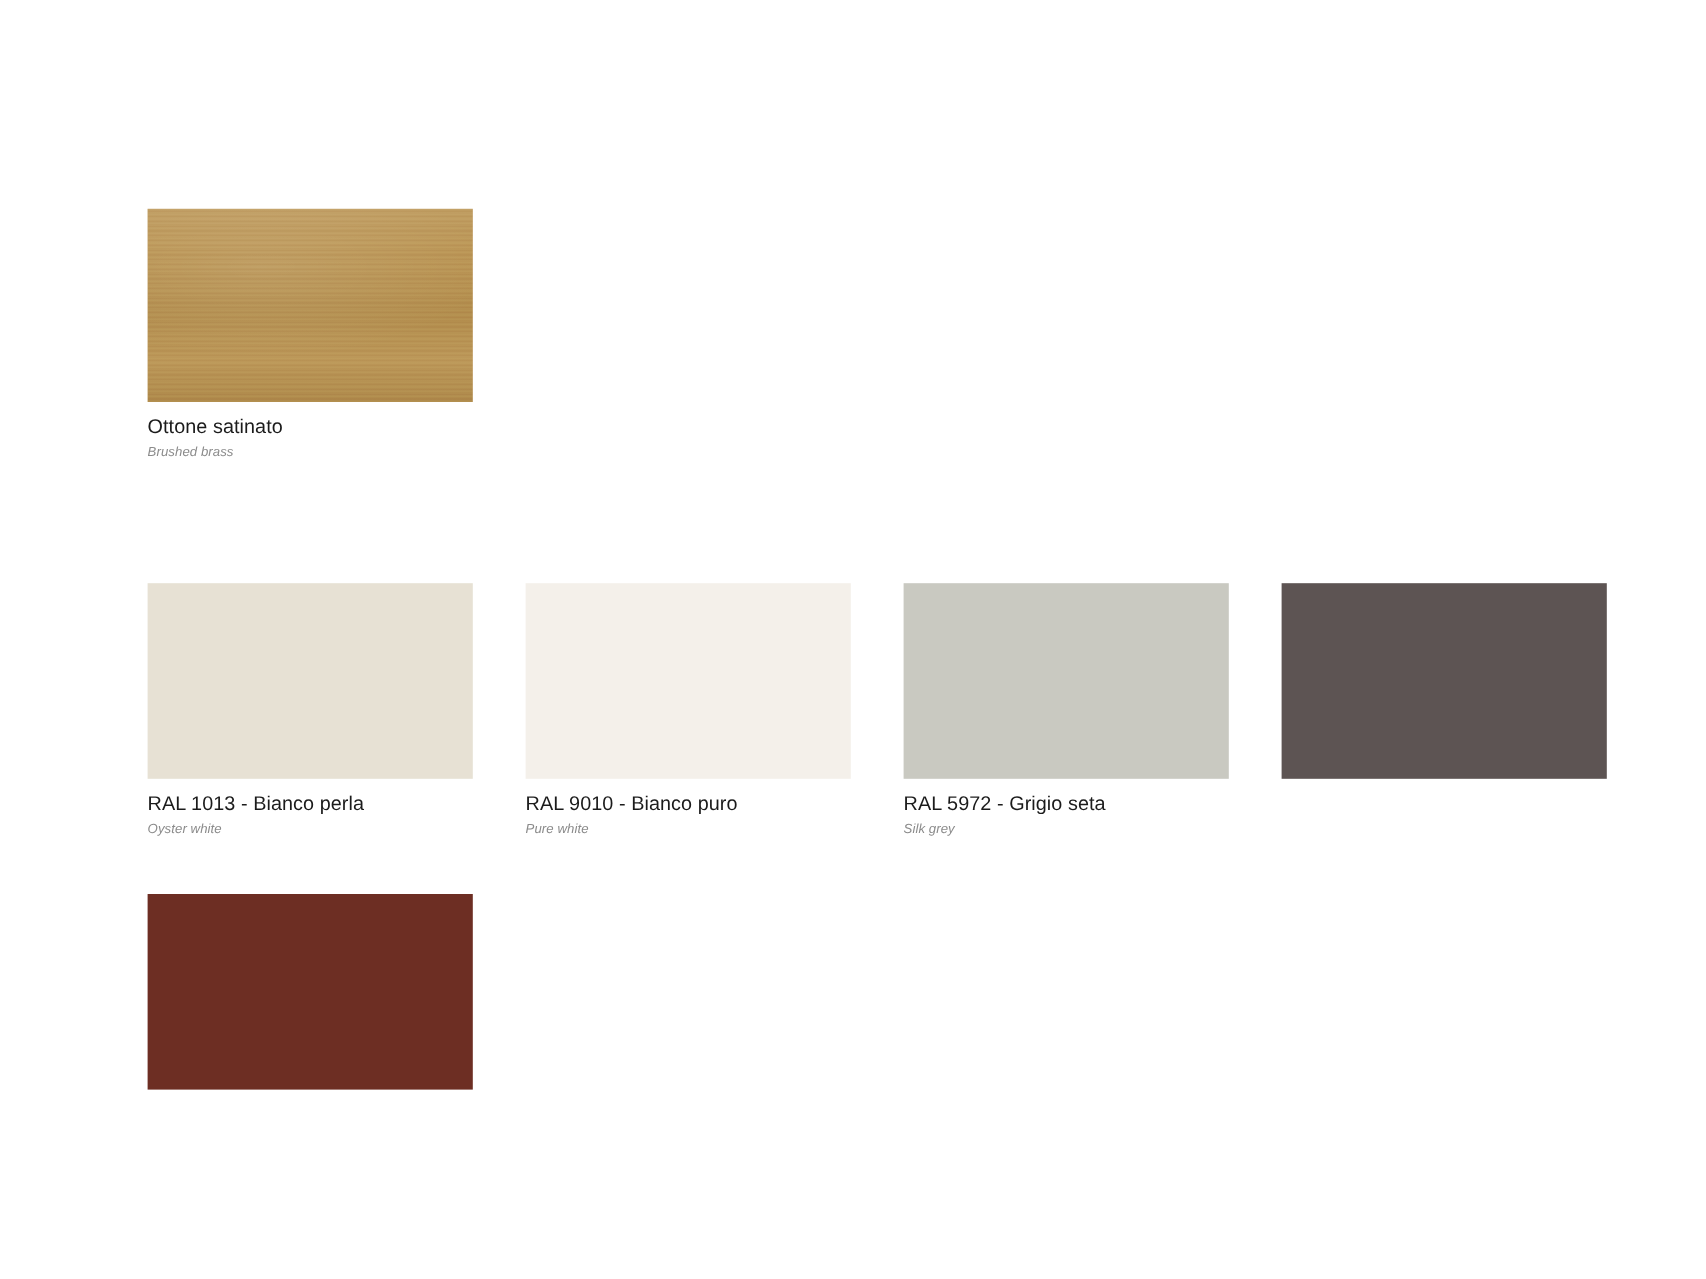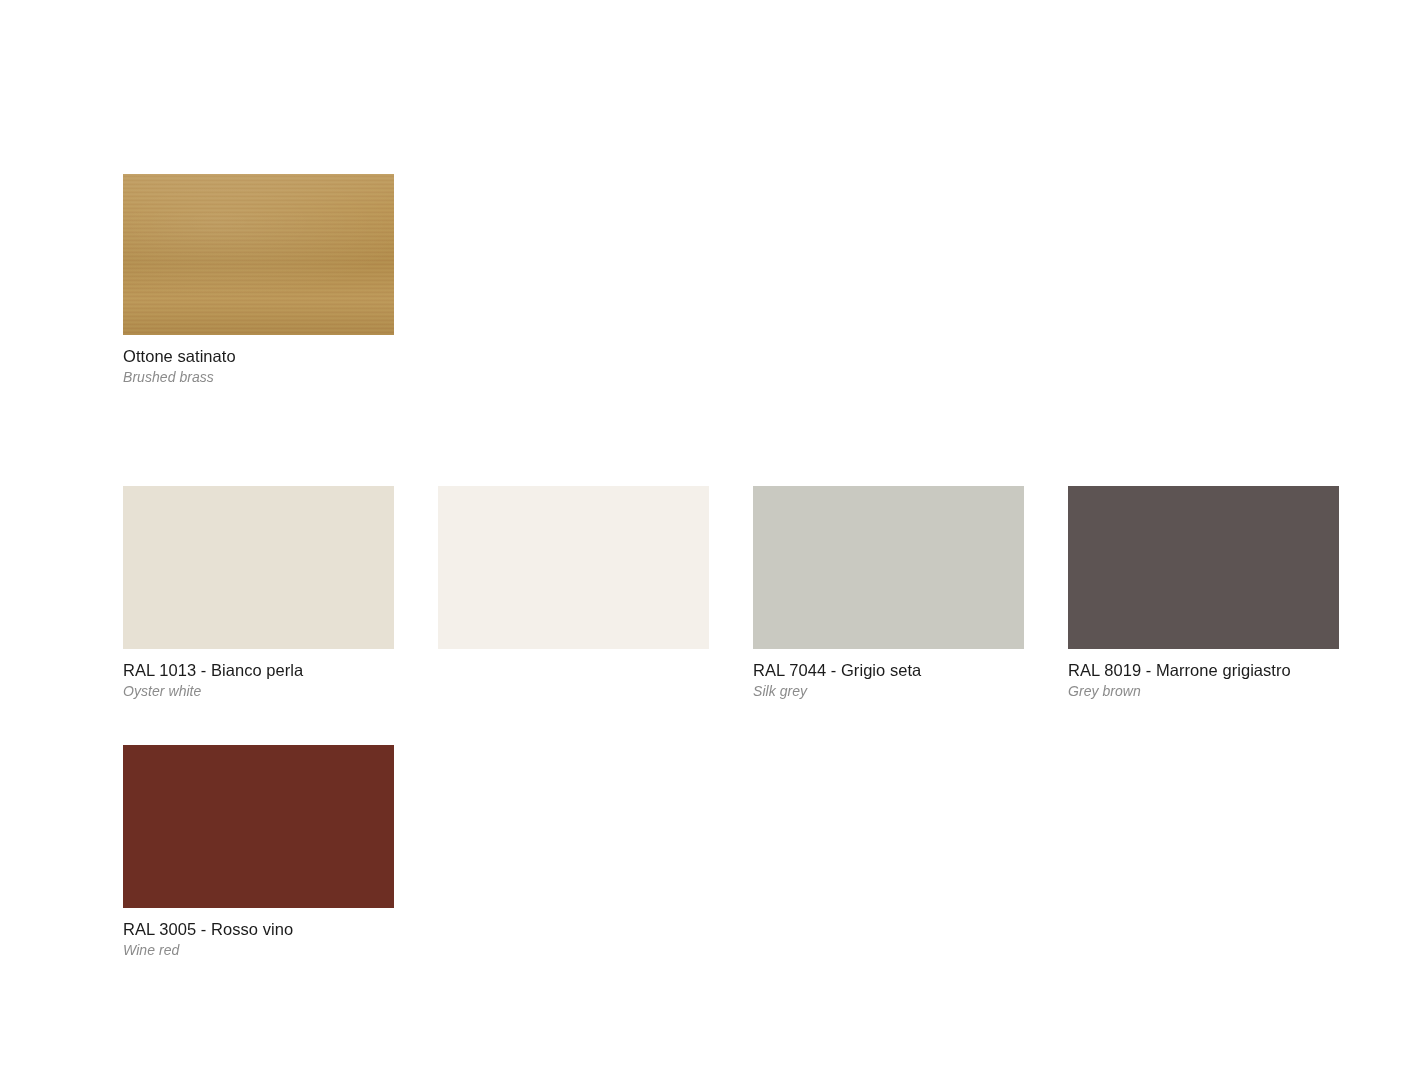--- a/index.html
+++ b/index.html
@@ -85,21 +85,21 @@
   
   .caption { padding-top: 11px; }
   .caption-title {
     font-size: 16.5px;
     line-height: 21px;
     color: #1b1b1b;
     letter-spacing: 0.05px;
     white-space: nowrap;
   }
   .caption-sub {
-    font-size: 14px;
+    font-size: 11px;
     line-height: 20px;
     font-style: italic;
     color: #8b8b8b;
     letter-spacing: 0.05px;
     white-space: nowrap;
   }
 </style>
 </head>
 <body>
 
@@ -120,43 +120,39 @@
   <div class="swatch-cell">
     <div class="swatch-chip" style="background-color: rgb(231, 225, 212);"></div>
     <div class="caption">
       <div class="caption-title">RAL 1013 - Bianco perla</div>
       <div class="caption-sub">Oyster white</div>
     </div>
   </div>
 
   <div class="swatch-cell">
     <div class="swatch-chip" style="background-color: rgb(244, 240, 234);"></div>
+    <div class="caption">
+      <div class="caption-title">RAL 9010 - Bianco puro</div>
+      <div class="caption-sub">Pure white</div>
+    </div>
   </div>
 
 
   <div class="swatch-cell">
     <div class="swatch-chip" style="background-color: rgb(201, 201, 193);"></div>
     <div class="caption">
-      <div class="caption-title">RAL 7044 - Grigio seta</div>
+      <div class="caption-title">RAL 5972 - Grigio seta</div>
       <div class="caption-sub">Silk grey</div>
     </div>
   </div>
 
   <div class="swatch-cell">
     <div class="swatch-chip" style="background-color: rgb(93, 84, 83);"></div>
-    <div class="caption">
-      <div class="caption-title">RAL 8019 - Marrone grigiastro</div>
-      <div class="caption-sub">Grey brown</div>
-    </div>
   </div>
 
   <div class="swatch-cell">
     <div class="swatch-chip" style="background-color: rgb(109, 46, 35);"></div>
-    <div class="caption">
-      <div class="caption-title">RAL 3005 - Rosso vino</div>
-      <div class="caption-sub">Wine red</div>
-    </div>
   </div>
 
 
 </div>
 
 </div>
 
 </body></html>

